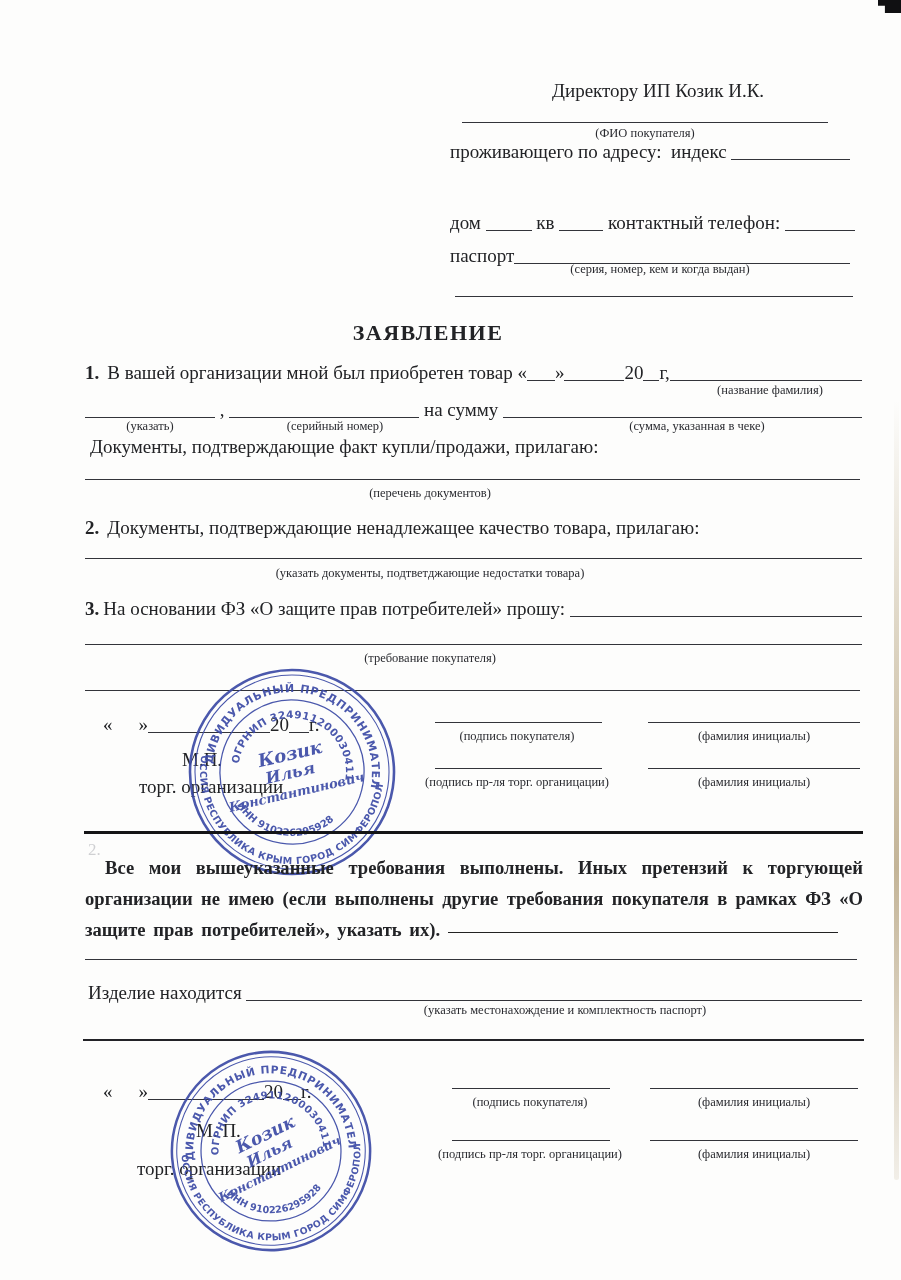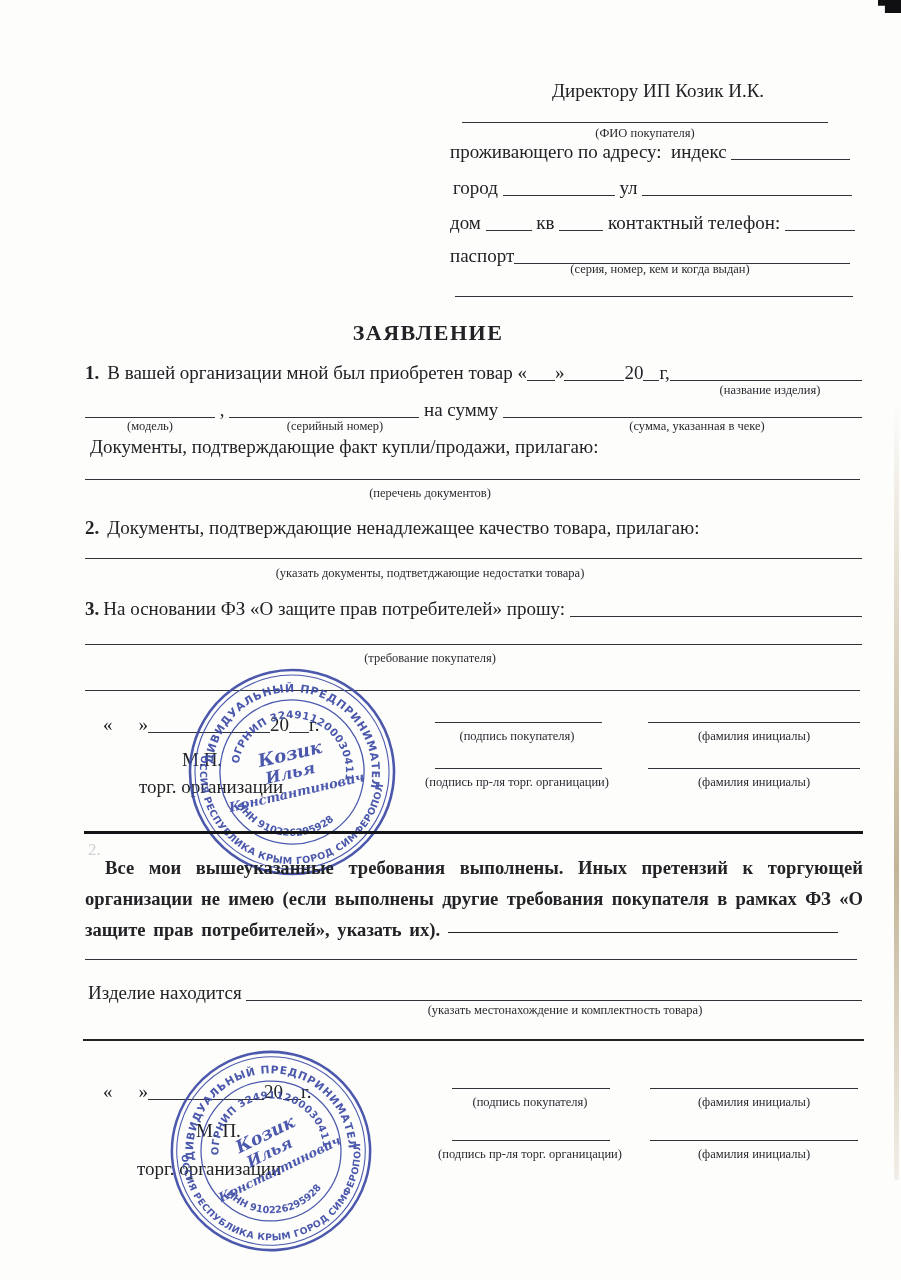--- a/index.html
+++ b/index.html
@@ -36,46 +36,43 @@
 
   <div class="addressee" style="left:552px;top:80px;">Директору ИП Козик И.К.</div>
 
   <div class="line" style="left:462px;top:122px;width:366px;"></div>
   <div class="cap" style="left:645px;top:126px;">(ФИО покупателя)</div>
 
   <div class="row" style="left:450px;top:141px;width:400px;justify-content:flex-end;">
     <span>проживающего по адресу:  индекс </span><span class="blank fill"></span>
   </div>
 
-  <div class="row" style="left:453px;top:177px;width:399px;">
-    <span>город </span><span class="blank" style="width:112px"></span><span> ул </span><span class="blank fill"></span>
-  </div>
 
   <div class="row" style="left:450px;top:212px;width:405px;">
     <span>дом </span><span class="blank" style="width:46px"></span><span> кв </span><span class="blank" style="width:44px"></span><span> контактный телефон: </span><span class="blank fill"></span>
   </div>
 
   <div class="row" style="left:450px;top:245px;width:400px;">
     <span>паспорт</span><span class="blank fill"></span>
   </div>
   <div class="cap" style="left:660px;top:262px;">(серия, номер, кем и когда выдан)</div>
 
   <div class="line" style="left:455px;top:296px;width:398px;"></div>
 
   <div class="title" style="left:428px;top:320px;">ЗАЯВЛЕНИЕ</div>
 
   <div class="row" style="left:85px;top:362px;width:777px;">
     <b class="num">1.</b><span>В вашей организации мной был приобретен товар «</span><span class="blank" style="width:28px"></span><span>»</span><span class="blank" style="width:60px"></span><span>20</span><span class="blank" style="width:16px"></span><span>г,</span><span class="blank fill"></span>
   </div>
-  <div class="cap" style="left:770px;top:383px;">(название изделия)</div>
+  <div class="cap" style="left:770px;top:383px;">(название фамилия)</div>
 
   <div class="row" style="left:85px;top:399px;width:777px;">
     <span class="blank" style="width:130px"></span><span> , </span><span class="blank" style="width:190px"></span><span> на сумму </span><span class="blank fill"></span>
   </div>
-  <div class="cap" style="left:150px;top:419px;">(модель)</div>
+  <div class="cap" style="left:150px;top:419px;">(указать)</div>
   <div class="cap" style="left:335px;top:419px;">(серийный номер)</div>
   <div class="cap" style="left:697px;top:419px;">(сумма, указанная в чеке)</div>
 
   <div class="row" style="left:90px;top:436px;">
     <span>Документы, подтверждающие факт купли/продажи, прилагаю:</span>
   </div>
   <div class="line" style="left:85px;top:479px;width:775px;"></div>
   <div class="cap" style="left:430px;top:486px;">(перечень документов)</div>
 
   <div class="row" style="left:85px;top:517px;width:777px;">
@@ -137,21 +134,21 @@
   <div class="ghost" style="left:88px;top:840px;">2.</div>
 
   <div class="closing" style="left:85px;top:852px;width:778px;">
     <span>Все мои вышеуказанные требования выполнены. Иных претензий к торгующей организации не имею (если выполнены другие требования покупателя в рамках ФЗ «О защите прав потребителей», указать их). </span><span class="blank" style="width:390px;border-bottom-width:1.6px;"></span>
   </div>
   <div class="line" style="left:85px;top:959px;width:772px;"></div>
 
   <div class="row" style="left:88px;top:982px;width:774px;">
     <span>Изделие находится </span><span class="blank fill"></span>
   </div>
-  <div class="cap" style="left:565px;top:1003px;">(указать местонахождение и комплектность товара)</div>
+  <div class="cap" style="left:565px;top:1003px;">(указать местонахождение и комплектность паспорт)</div>
 
   <div class="line med" style="left:83px;top:1039px;width:781px;"></div>
 
   <div class="row" style="left:103px;top:1081px;">
     <span>«</span><span style="display:inline-block;width:26px"></span><span>»</span><span class="blank" style="width:116px"></span><span>20</span><span class="blank" style="width:18px"></span><span>г.</span>
   </div>
 
   <div class="line" style="left:452px;top:1088px;width:158px;"></div>
   <div class="cap" style="left:530px;top:1095px;">(подпись покупателя)</div>
   <div class="line" style="left:650px;top:1088px;width:208px;"></div>

